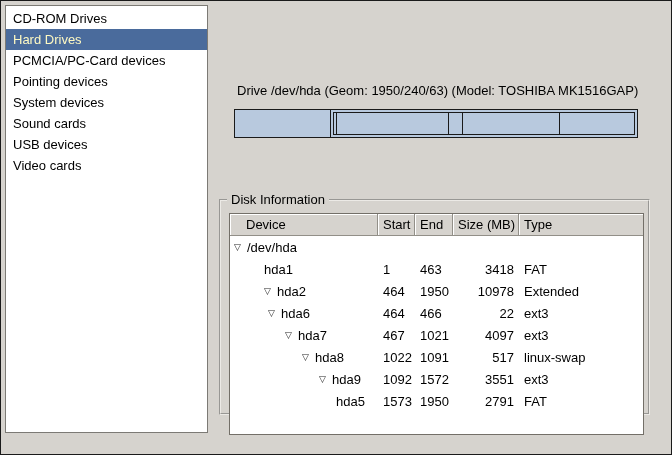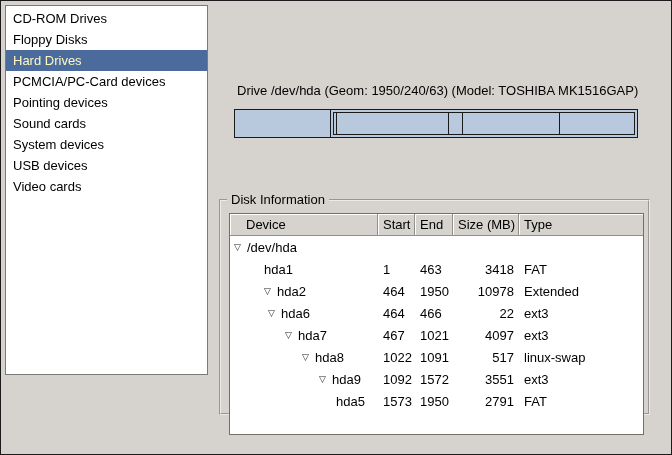--- a/index.html
+++ b/index.html
@@ -15,21 +15,21 @@
     width:672px; height:455px;
     box-sizing:border-box;
     background:#d6d3ce;
     border:1px solid #1a1a1a;
     overflow:hidden;
   }
 
   
   .device-list {
     position:absolute; left:4px; top:4px;
-    width:203px; height:370px;
+    width:203px; height:428px;
     box-sizing:border-box;
     background:#fff;
     border:1px solid #7c7a75;
     padding-top:2px;
     overflow:hidden;
   }
   .device-item {
     height:21px; line-height:21px;
     padding-left:7px;
     white-space:nowrap;
@@ -138,26 +138,25 @@
   .lv5 { padding-left:89px; }
   .lv6 { padding-left:106px;}
 </style>
 </head>
 <body>
 
 <div class="window">
 
   <div class="device-list">
     <div class="device-item">CD-ROM Drives</div>
-    <div class="device-item">Floppy Disks</div>
     <div class="device-item selected">Hard Drives</div>
     <div class="device-item">PCMCIA/PC-Card devices</div>
     <div class="device-item">Pointing devices</div>
+    <div class="device-item">System devices</div>
     <div class="device-item">Sound cards</div>
-    <div class="device-item">System devices</div>
     <div class="device-item">USB devices</div>
     <div class="device-item">Video cards</div>
   </div>
 
   <div class="drive-label">Drive /dev/hda (Geom: 1950/240/63) (Model: TOSHIBA MK1516GAP)</div>
 
   <div class="drive-bar">
     <div class="seg seg-primary"></div>
     <div class="seg seg-extended">
       <div class="seg-extended-inner">

